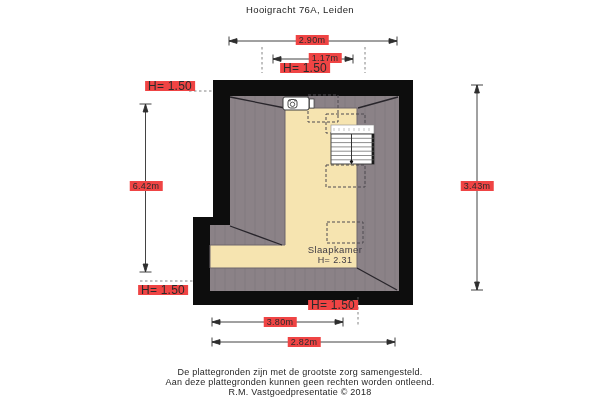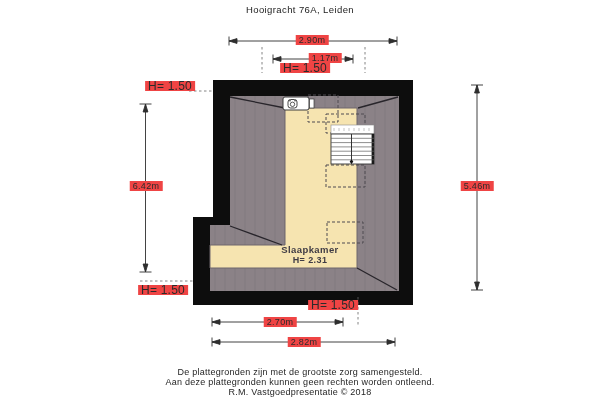--- a/index.html
+++ b/index.html
@@ -11,21 +11,21 @@
   .title1{top:4px;font-size:9.5px;letter-spacing:.4px;color:#222;}
   .title2{top:15px;font-size:9.5px;letter-spacing:.4px;color:#222;}
   .lbl{
     position:absolute;transform:translate(-50%,-50%);white-space:nowrap;
     font-size:9px;line-height:10px;background:#ef4444;padding:0 3px;color:#2b2b2b;
     letter-spacing:.3px;
   }
   .hlbl{font-size:12px;letter-spacing:.2px;}
   .roomlbl{
     position:absolute;transform:translate(-50%,-50%);white-space:nowrap;
-    font-weight:bold;color:#3f3b44;background:transparent;letter-spacing:.4px;
+    font-weight:normal;color:#3f3b44;background:transparent;letter-spacing:.4px;margin-left:25px;
   }
   .room1{font-size:9.5px;}
   .room2{font-size:9px;}
   .foot{font-size:9px;line-height:10px;letter-spacing:.25px;color:#1f1f1f;}
   .f1{top:367px;} .f2{top:377px;} .f3{top:387px;}
   svg{position:absolute;left:0;top:0;}
 </style>
 </head>
 <body>
 
@@ -159,23 +159,23 @@
       </g>
     </g>
   </svg>
 
   <div class="lbl" style="left:312px;top:40px;">2.90m</div>
   <div class="lbl" style="left:313px;top:58px;margin-left:12px;">1.17m</div>
   <div class="lbl hlbl" style="left:305px;top:68px;">H= 1.50</div>
   <div class="lbl hlbl" style="left:170px;top:86px;">H= 1.50</div>
   <div class="lbl" style="left:146px;top:186px;">6.42m</div>
   <div class="lbl hlbl" style="left:163px;top:290px;">H= 1.50</div>
-  <div class="lbl" style="left:477px;top:186px;">5.46m</div>
+  <div class="lbl" style="left:477px;top:186px;">3.43m</div>
   <div class="lbl hlbl" style="left:333px;top:305px;">H= 1.50</div>
-  <div class="lbl" style="left:280px;top:322px;">2.70m</div>
+  <div class="lbl" style="left:280px;top:322px;">3.80m</div>
   <div class="lbl" style="left:304px;top:342px;">2.82m</div>
 
   <div class="roomlbl room1" style="left:310px;top:249px;">Slaapkamer</div>
   <div class="roomlbl room2" style="left:310px;top:260px;text-align:right;">H= 2.31</div>
 
   <div class="ctr foot f1">De plattegronden zijn met de grootste zorg samengesteld.</div>
   <div class="ctr foot f2">Aan deze plattegronden kunnen geen rechten worden ontleend.</div>
   <div class="ctr foot f3">R.M. Vastgoedpresentatie © 2018</div>
 
 </div>

